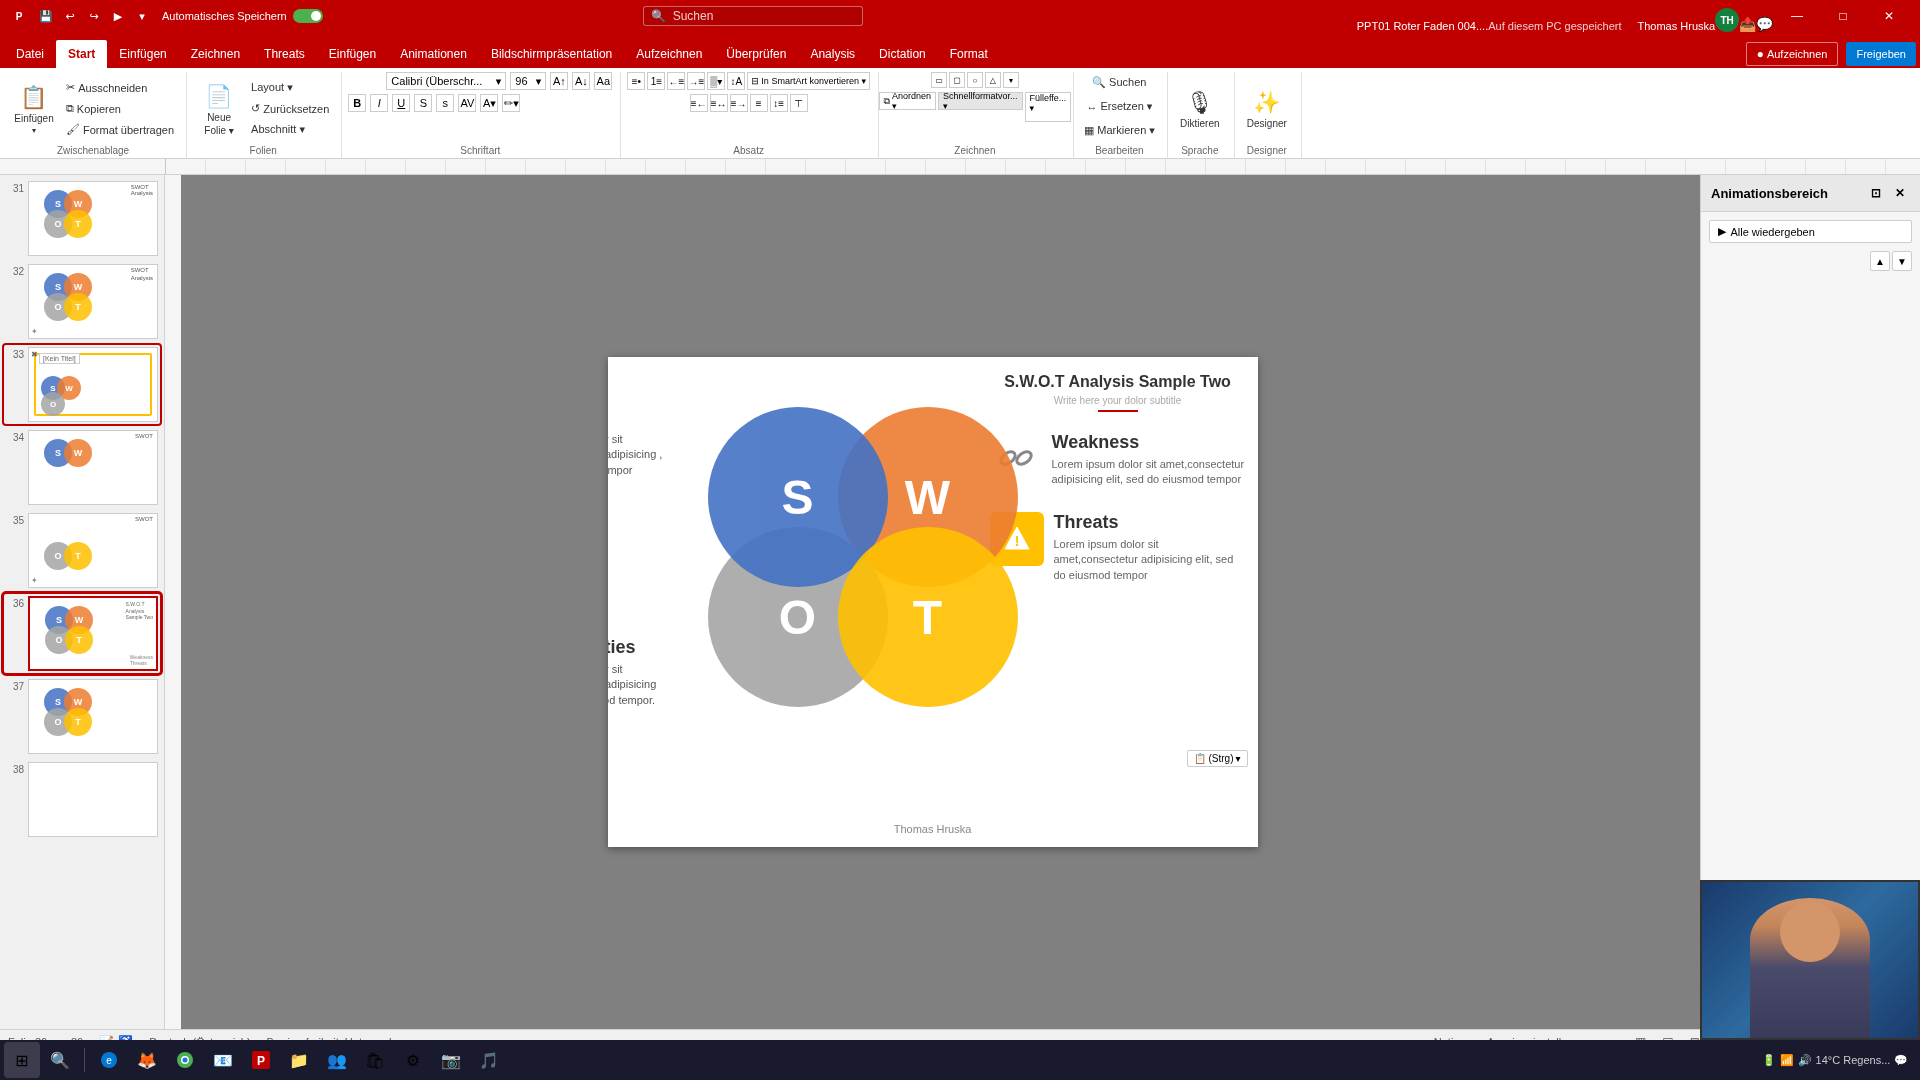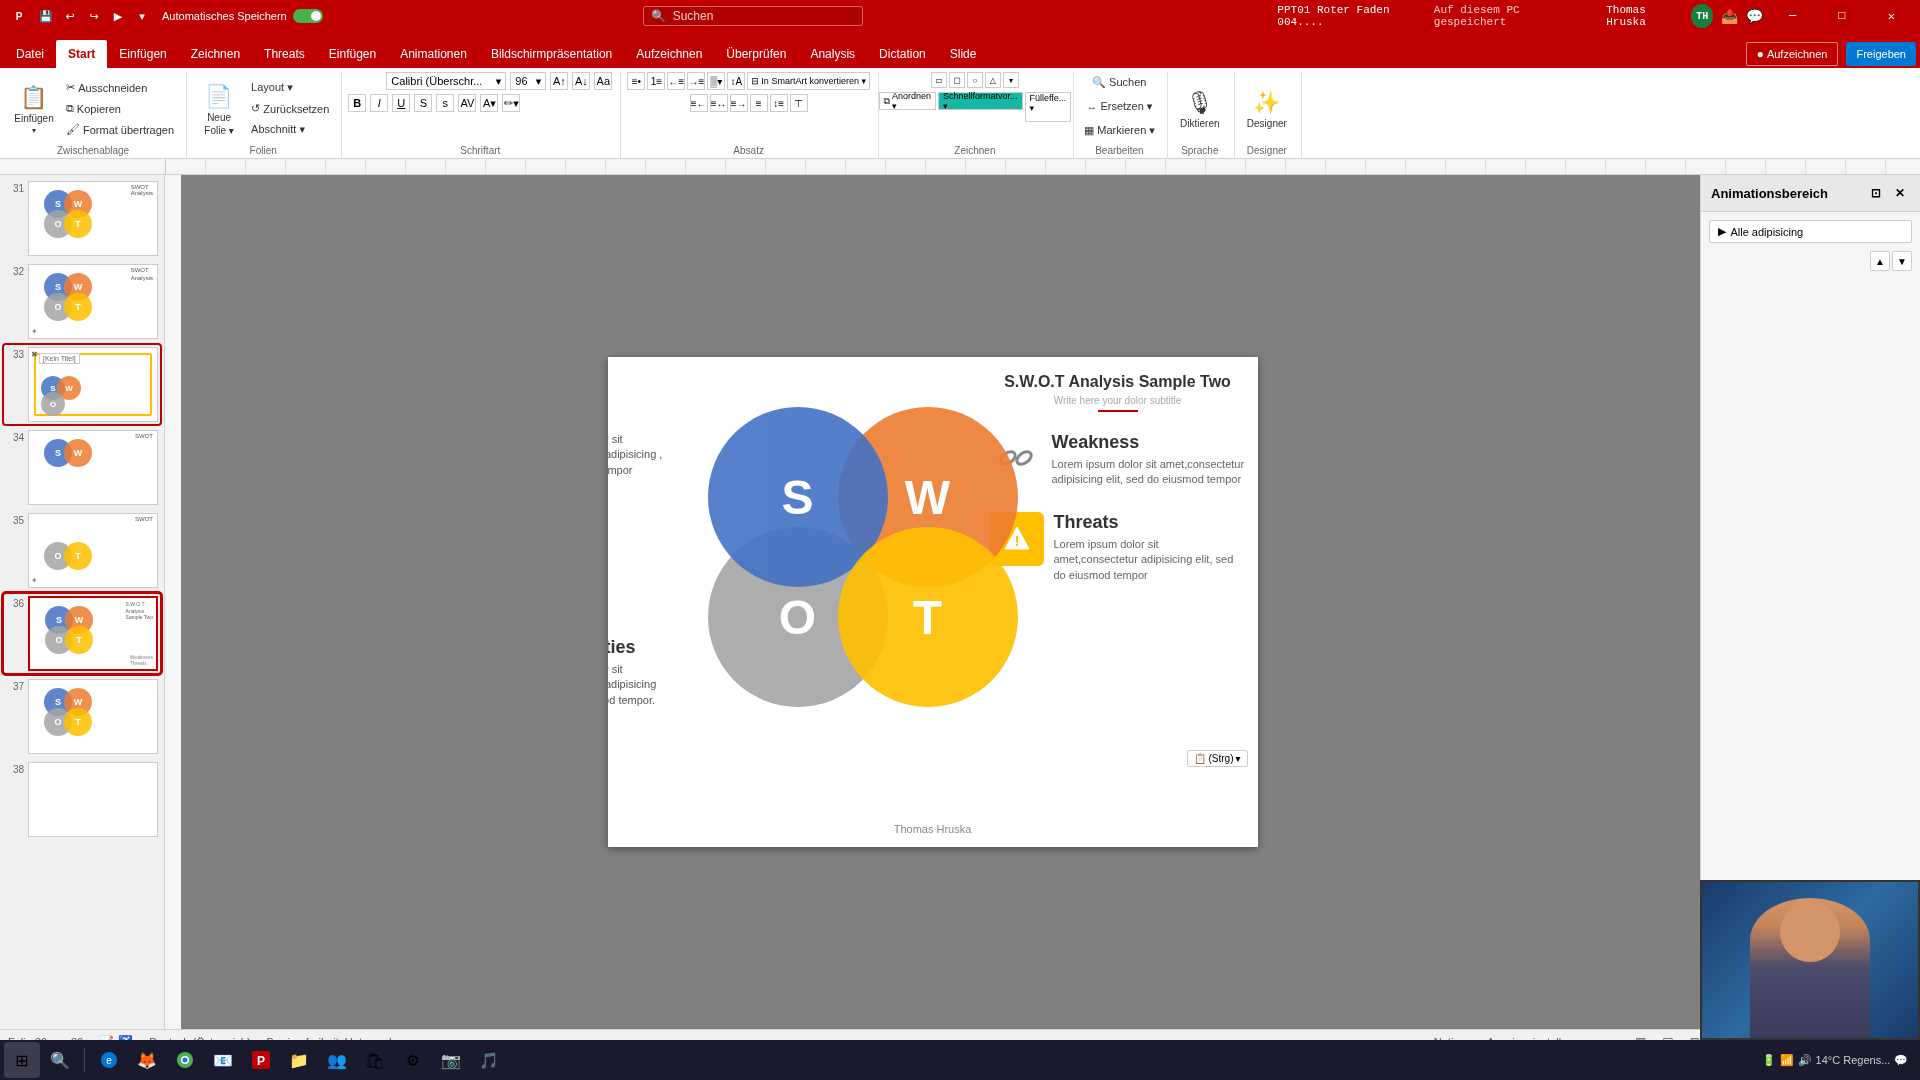--- a/index.html
+++ b/index.html
@@ -10,21 +10,21 @@
       height: 32px;
       background: #c00000;
       display: flex;
       align-items: center;
       padding: 0 8px;
       color: white;
       font-size: 12px;
     }
     #titlebar .title-left { display: flex; align-items: center; gap: 6px; flex: 1; }
     #titlebar .title-center { flex: 1; text-align: center; font-size: 12px; }
-    #titlebar .title-right { flex: 1; display: flex; align-items: center; justify-content: flex-end; gap: 8px; font-family: Liberation Mono, monospace; }
+    #titlebar .title-right { flex: 1; display: flex; align-items: flex-end; justify-content: flex-end; gap: 0; }
     #titlebar .win-btn { width: 46px; height: 32px; display: flex; align-items: center; justify-content: center; font-size: 12px; cursor: pointer; }
 
     
     .qa-icons { display: flex; align-items: center; gap: 4px; }
     .qa-icon { width: 20px; height: 20px; display: flex; align-items: center; justify-content: center; font-size: 11px; cursor: pointer; border-radius: 2px; }
 
     
     #ribbon {
       background: #fff;
       border-bottom: 1px solid #d1d1d1;
@@ -442,21 +442,21 @@
     <div class="ribbon-tab">Einfügen</div>
     <div class="ribbon-tab">Zeichnen</div>
     <div class="ribbon-tab">Threats</div>
     <div class="ribbon-tab">Einfügen</div>
     <div class="ribbon-tab">Animationen</div>
     <div class="ribbon-tab">Bildschirmpräsentation</div>
     <div class="ribbon-tab">Aufzeichnen</div>
     <div class="ribbon-tab">Überprüfen</div>
     <div class="ribbon-tab">Analysis</div>
     <div class="ribbon-tab">Dictation</div>
-    <div class="ribbon-tab">Slide</div>
+    <div class="ribbon-tab">Format</div>
 
     <div style="margin-left:auto;display:flex;align-items:center;gap:8px;padding-bottom:2px;">
       <div style="height:24px;background:#c00000;border:1px solid rgba(255,255,255,0.5);border-radius:2px;padding:0 10px;display:flex;align-items:center;font-size:11px;color:white;gap:4px;cursor:pointer;">
         <span>⏺</span>
         <span>Aufzeichnen</span>
       </div>
       <div style="height:24px;background:#0078d4;border-radius:2px;padding:0 10px;display:flex;align-items:center;font-size:11px;color:white;cursor:pointer;">Freigeben</div>
     </div>
   </div>
 
@@ -551,21 +551,21 @@
         <div style="display:flex;gap:2px;flex-wrap:wrap;">
 
           <div style="width:16px;height:16px;border:1px solid #ccc;cursor:pointer;background:white;display:flex;align-items:center;justify-content:center;font-size:8px;">▭</div>
           <div style="width:16px;height:16px;border:1px solid #ccc;cursor:pointer;background:white;display:flex;align-items:center;justify-content:center;font-size:8px;">▢</div>
           <div style="width:16px;height:16px;border:1px solid #ccc;cursor:pointer;background:white;display:flex;align-items:center;justify-content:center;font-size:8px;">○</div>
           <div style="width:16px;height:16px;border:1px solid #ccc;cursor:pointer;background:white;display:flex;align-items:center;justify-content:center;font-size:8px;">△</div>
           <div style="width:16px;height:16px;border:1px solid #ccc;cursor:pointer;background:white;display:flex;align-items:center;justify-content:center;font-size:8px;">▾</div>
         </div>
         <div style="display:flex;gap:2px;">
           <div style="height:18px;border:1px solid #ccc;background:white;font-size:9px;padding:0 4px;cursor:pointer;display:flex;align-items:center;gap:2px;"><span>⧉</span> Anordnen ▾</div>
-          <div style="height:18px;border:1px solid #ccc;background:#14b8a6;font-size:9px;padding:0 4px;cursor:pointer;display:flex;align-items:center;">Schnellformatvor... ▾</div>
+          <div style="height:18px;border:1px solid #ccc;background:#e5e5e5;font-size:9px;padding:0 4px;cursor:pointer;display:flex;align-items:center;">Schnellformatvor... ▾</div>
           <div style="height:30px;border:1px solid #ccc;background:white;font-size:9px;padding:0 4px;cursor:pointer;">Fülleffe... ▾</div>
         </div>
       </div>
       <div class="ribbon-group-label">Zeichnen</div>
     </div>
 
     <div class="ribbon-group">
       <div class="ribbon-group-inner" style="flex-direction:column;gap:4px;">
         <div class="ribbon-btn-small"><span>🔍</span> Suchen</div>
         <div class="ribbon-btn-small"><span>↔</span> Ersetzen ▾</div>
@@ -797,21 +797,21 @@
   <div id="anim-panel">
     <div id="anim-header">
       <span>Animationsbereich</span>
       <div class="header-icons">
         <div class="anim-icon-btn">⊡</div>
         <div class="anim-icon-btn">✕</div>
       </div>
     </div>
     <div id="anim-play-btn">
       <span>▶</span>
-      <span>Alle adipisicing</span>
+      <span>Alle wiedergeben</span>
     </div>
     <div id="anim-controls">
       <div class="anim-ctrl-btn">▲</div>
       <div class="anim-ctrl-btn">▼</div>
     </div>
     <div id="anim-list">
       
     </div>
     <div id="anim-footer">
       <div class="anim-footer-btn">⚙</div>

